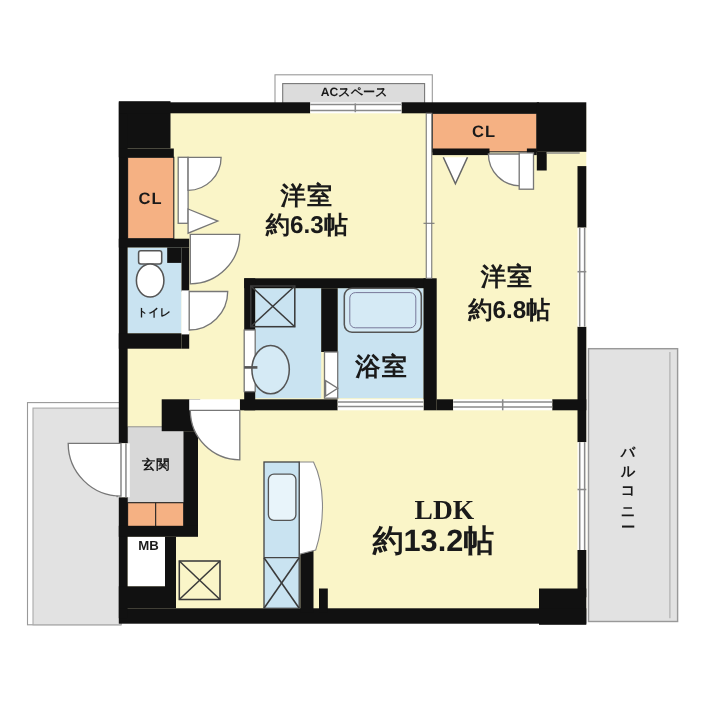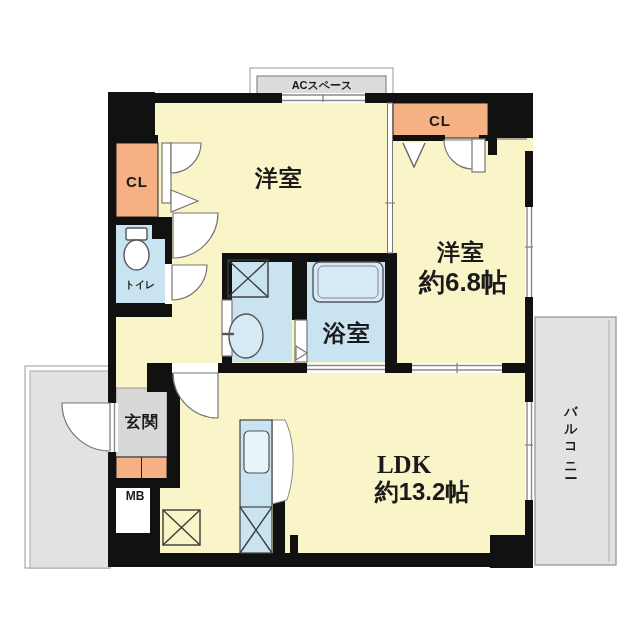--- a/index.html
+++ b/index.html
@@ -198,22 +198,23 @@
     <rect class="xbox" x="163" y="510" width="37" height="35"></rect>
     <line class="xbox" x1="163" y1="510" x2="200" y2="545"></line>
     <line class="xbox" x1="200" y1="510" x2="163" y2="545"></line>
   </g>
 </svg>
 
   <div class="label" style="left:322px;top:85px;font-size:11px;letter-spacing:0;">ACスペース</div>
   <div class="label" style="left:137px;top:181px;font-size:15px;">CL</div>
   <div class="label" style="left:440px;top:120px;font-size:15px;">CL</div>
   <div class="label" style="left:279px;top:178px;font-size:23px;">洋室</div>
+  <div class="label" style="left:279px;top:205px;font-size:22px;letter-spacing:0;">約6.3帖</div>
   <div class="label" style="left:461px;top:252px;font-size:23px;">洋室</div>
-  <div class="label" style="left:463px;top:282px;font-size:26px;letter-spacing:0;">約6.8帖</div>
+  <div class="label" style="left:463px;top:282px;font-size:22px;letter-spacing:0;">約6.8帖</div>
   <div class="label" style="left:140px;top:285px;font-size:10px;letter-spacing:0;">トイレ</div>
   <div class="label" style="left:347px;top:333px;font-size:23px;">浴室</div>
-  <div class="label" style="left:142px;top:422px;font-size:16px;">玄関</div>
+  <div class="label" style="left:142px;top:422px;font-size:12px;">玄関</div>
   <div class="label" style="left:135px;top:496px;font-size:12px;letter-spacing:0;">MB</div>
   <div class="label" style="left:404px;top:464px;font-size:25px;letter-spacing:0;font-family:Liberation Serif, serif;">LDK</div>
-  <div class="label" style="left:422px;top:492px;font-size:24px;letter-spacing:0;">約13.2帖</div>
+  <div class="label" style="left:394px;top:492px;font-size:28px;letter-spacing:0;">約13.2帖</div>
   <div class="label vertical" style="left:571px;top:436px;font-size:13px;transform:translate(-50%,-50%);">バルコニー</div>
 </div>
 
 </body></html>

